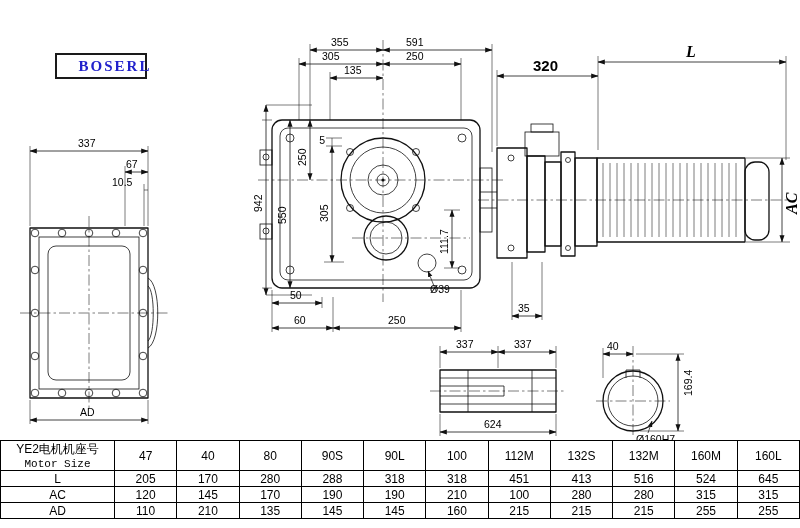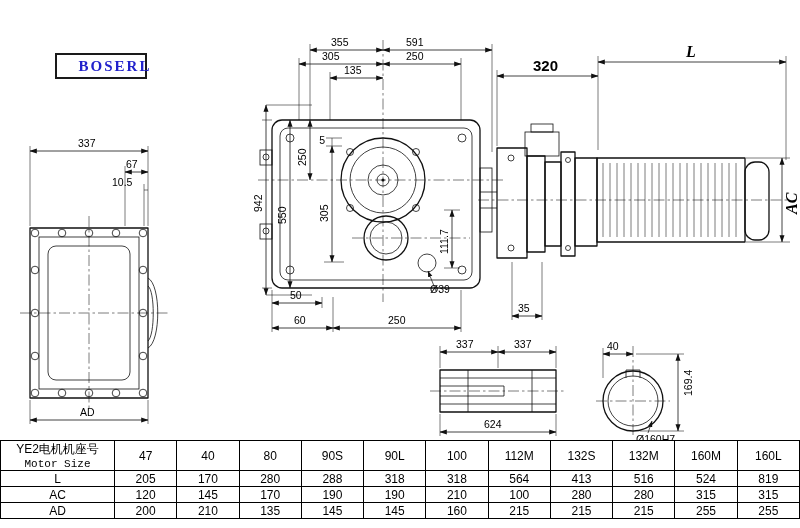--- a/index.html
+++ b/index.html
@@ -230,43 +230,43 @@
         <th>160L</th>
       </tr>
       <tr>
         <td>L</td>
         <td>205</td>
         <td>170</td>
         <td>280</td>
         <td>288</td>
         <td>318</td>
         <td>318</td>
-        <td>564</td>
+        <td>451</td>
         <td>413</td>
         <td>516</td>
         <td>524</td>
-        <td>819</td>
+        <td>645</td>
       </tr>
       <tr>
         <td>AC</td>
         <td>120</td>
         <td>145</td>
         <td>170</td>
         <td>190</td>
         <td>190</td>
         <td>210</td>
         <td>100</td>
         <td>280</td>
         <td>280</td>
         <td>315</td>
         <td>315</td>
       </tr>
       <tr>
         <td>AD</td>
-        <td>200</td>
+        <td>110</td>
         <td>210</td>
         <td>135</td>
         <td>145</td>
         <td>145</td>
         <td>160</td>
         <td>215</td>
         <td>215</td>
         <td>215</td>
         <td>255</td>
         <td>255</td>

